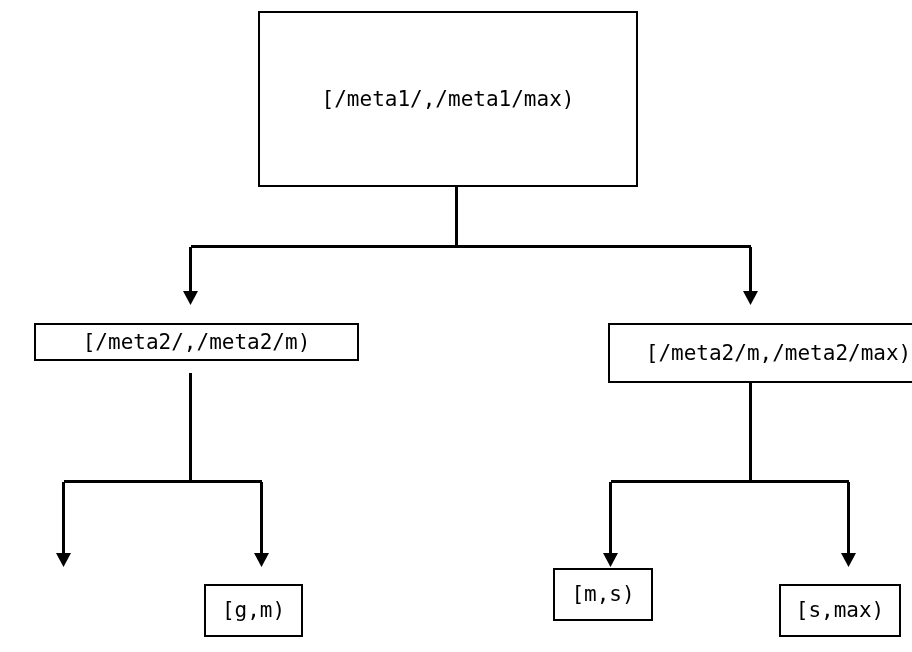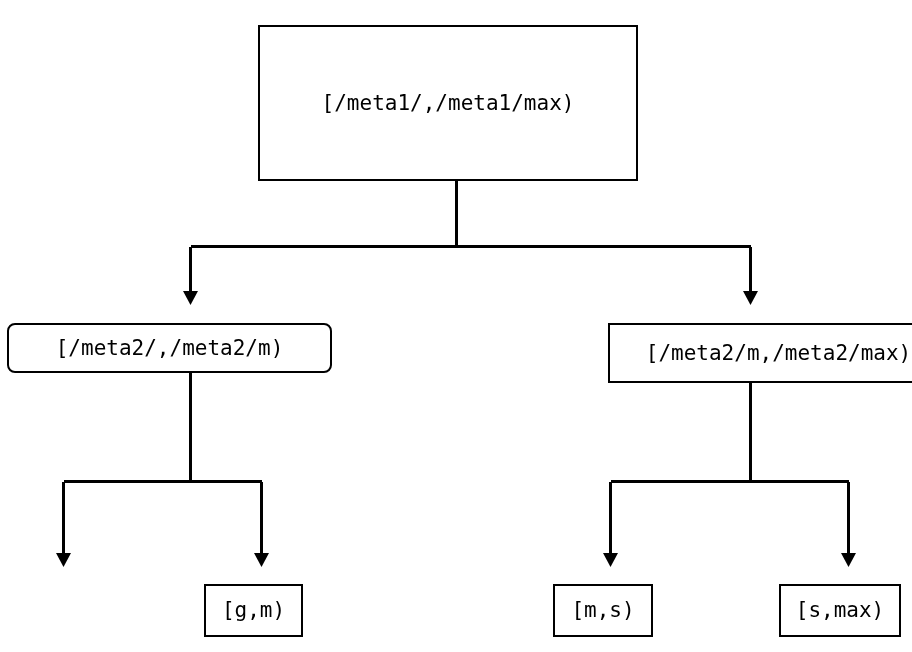--- a/index.html
+++ b/index.html
@@ -74,38 +74,38 @@
     <g fill="#000000" stroke="none">
       <polygon points="183,291 198,291 190.5,305"></polygon>
       <polygon points="743,291 758,291 750.5,305"></polygon>
       <polygon points="56,553 71,553 63.5,567"></polygon>
       <polygon points="254,553 269,553 261.5,567"></polygon>
       <polygon points="603,553 618,553 610.5,567"></polygon>
       <polygon points="841,553 856,553 848.5,567"></polygon>
     </g>
   </svg>
 
-  <div class="node-box" style="left:258px; top:25px; width:380px; height:156px;">
+  <div class="node-box" style="left:258px; top:11px; width:380px; height:176px;">
     <span class="node-label">[/meta1/,/meta1/max)</span>
   </div>
 
-  <div class="node-box" style="left:7px; top:323px; width:325px; height:50px;border-radius:8px;">
+  <div class="node-box" style="left:34px; top:323px; width:325px; height:38px;">
     <span class="node-label">[/meta2/,/meta2/m)</span>
   </div>
 
   <div class="node-box" style="left:608px; top:323px; width:321px; height:60px;padding-left:20px;">
     <span class="node-label">[/meta2/m,/meta2/max)</span>
   </div>
 
 
   <div class="node-box" style="left:204px; top:584px; width:99px; height:53px;text-align:right;">
     <span class="node-label">[g,m)</span>
   </div>
 
-  <div class="node-box" style="left:553px; top:584px; width:100px; height:53px;">
+  <div class="node-box" style="left:553px; top:568px; width:100px; height:53px;">
     <span class="node-label">[m,s)</span>
   </div>
 
   <div class="node-box" style="left:779px; top:584px; width:122px; height:53px;">
     <span class="node-label">[s,max)</span>
   </div>
 
 </div>
 
 </body></html>

